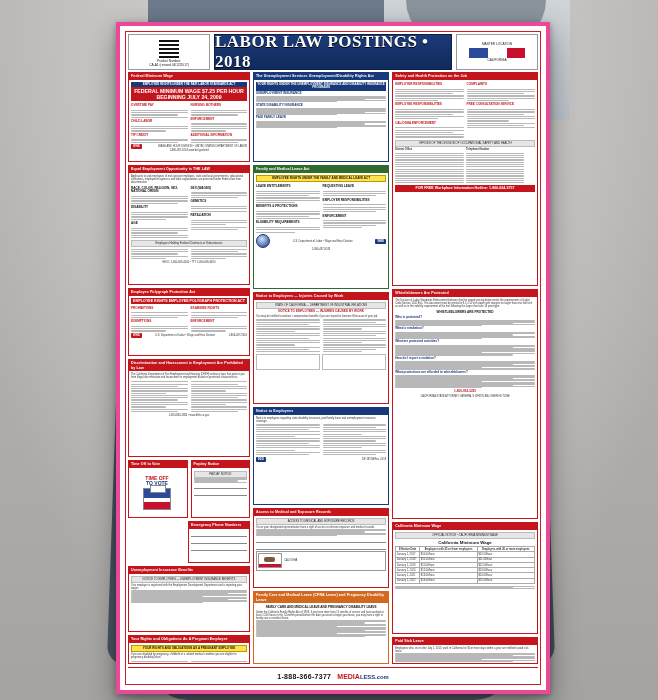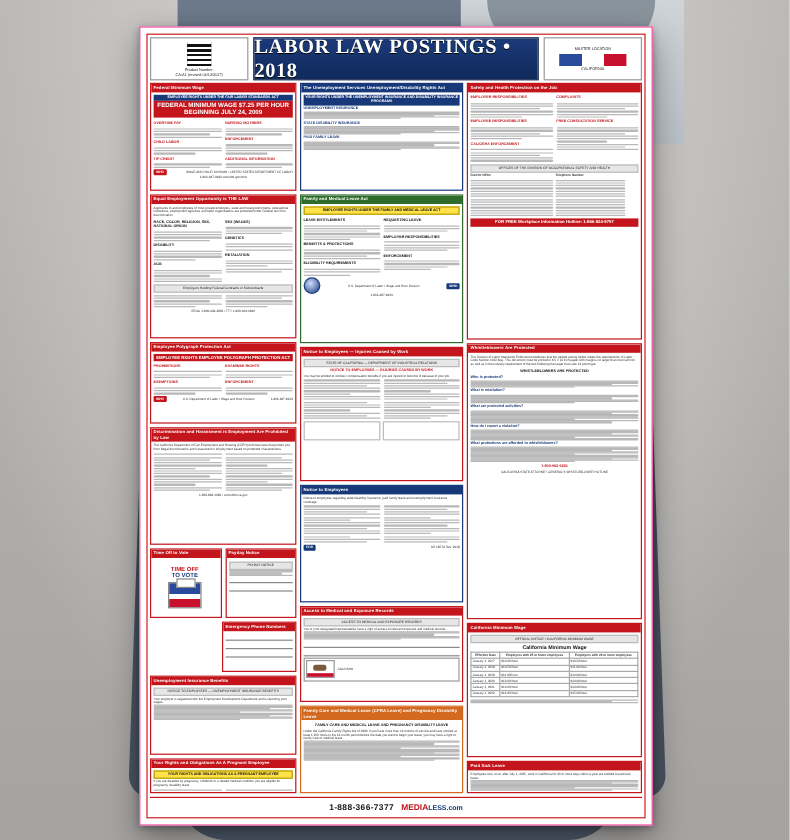--- a/index.html
+++ b/index.html
@@ -38,21 +38,21 @@
   .hand.l{left:128px;top:100px;transform:rotate(-6deg);}
   .hand.r{left:476px;top:100px;transform:rotate(6deg);}
   .thumb{position:absolute;width:18px;height:30px;background:#cfa78c;border-radius:9px;}
   .hand.l .thumb{left:38px;top:36px;}
   .hand.r .thumb{left:0px;top:36px;}
 
   
   .poster{position:absolute;left:116px;top:22px;width:426px;height:664px;
     background:#ffffff;
     box-shadow:0 10px 26px rgba(0,0,0,.38), 0 2px 6px rgba(0,0,0,.3);
-    border:1px solid #ec4899;
+    border:4px solid #ec4899;
     display:flex;flex-direction:column;
     overflow:hidden;}
   .poster-inner{position:absolute;left:5px;top:5px;right:5px;bottom:5px;
     border:1.5px solid #d01c1c;}
 
   
   .phead{position:absolute;left:8px;top:8px;right:8px;height:36px;display:flex;
     align-items:stretch;gap:4px;}
   .phead .lbox{width:78px;border:1px solid #999;background:#fff;
     display:flex;flex-direction:column;align-items:center;justify-content:center;

